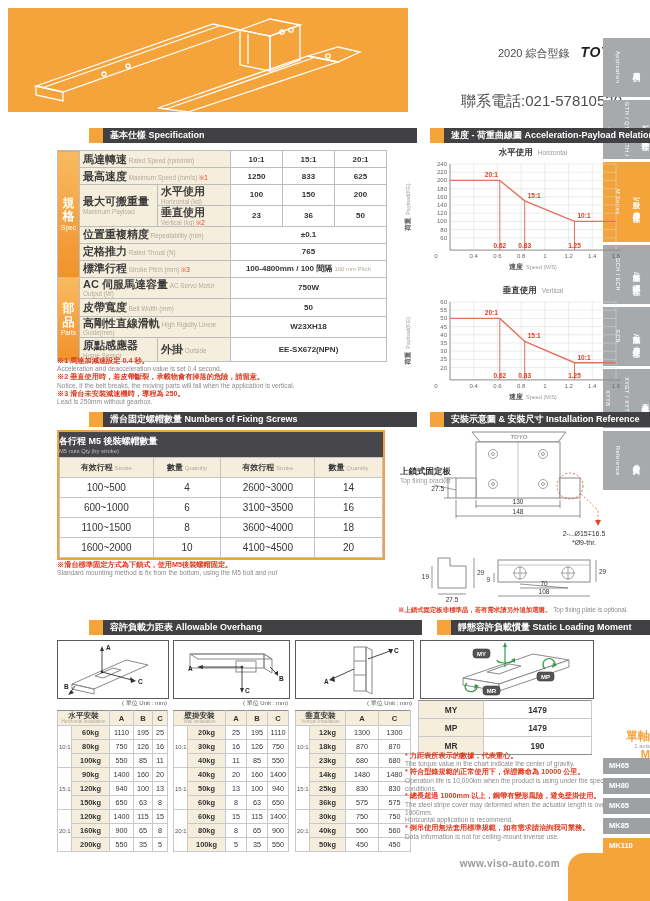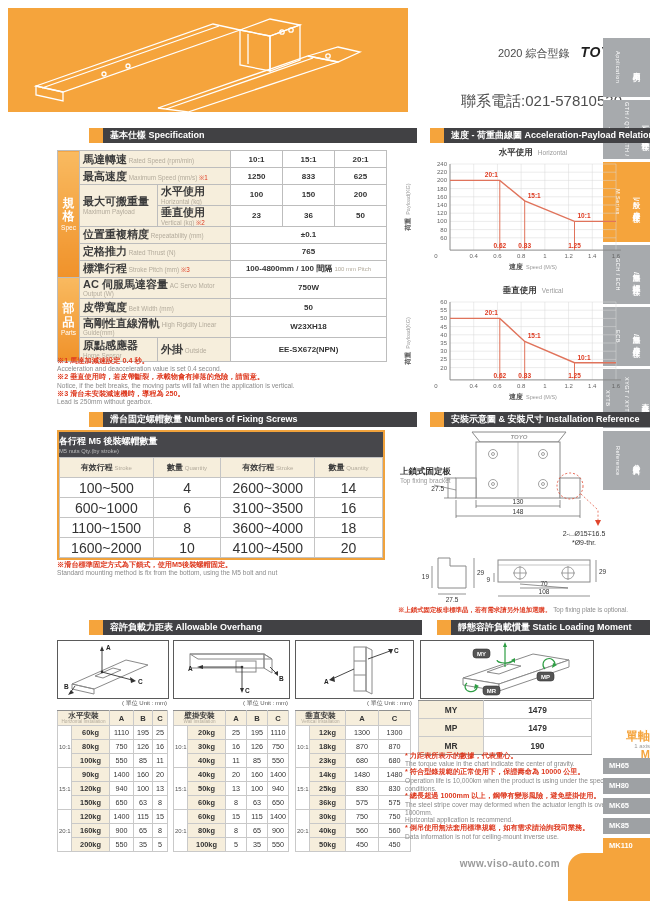--- a/index.html
+++ b/index.html
@@ -37,21 +37,21 @@
   
   .notes p{margin:0;line-height:1.18;}
   .notes .zh{font-size:7.2px;font-weight:bold;color:#DE3A20;}
   .notes .en{font-size:6.6px;color:#8b8b8b;}
   
   .screw-wrap{width:324px;border:2px solid #F0A23C;background:#fff;}
   .screw-title{background:#47474B;text-align:left;padding:3px 0 3px;}
   .screw-title .t1{display:block;color:#fff;font-size:9px;font-weight:bold;}
   .screw-title .t2{display:block;color:#bdbdbd;font-size:5.8px;}
   .screw-tbl{width:100%;}
-  .screw-tbl td{border:0.5px solid #c4c4c4;text-align:center;height:17px;font-size:14px;color:#333;}
+  .screw-tbl td{border:0.5px solid #c4c4c4;text-align:center;height:17px;font-size:10px;color:#333;}
   .screw-tbl tr.hd td{background:#F6EEDC;font-size:6px;color:#b3ab9c;}
   .screw-tbl tr.hd b{font-size:8px;color:#3c3c3c;}
   
   .ov-tbl td{border:0.5px solid #c9c9c9;text-align:center;font-size:7.2px;color:#333;}
   .ov-tbl tr.hd td{background:#F6EEDC;margin-left:35px;}
   .ov-tbl .ttl{line-height:1;}
   .ov-tbl .ttl b{display:block;font-size:7.6px;color:#3c3c3c;}
   .ov-tbl .ttl i{display:block;font-style:normal;font-size:4.6px;color:#b3ab9c;white-space:nowrap;}
   .ov-tbl .col{font-size:7.6px;font-weight:bold;}
   .ov-tbl .ratio{font-size:6px;color:#555;background:#fff;}

